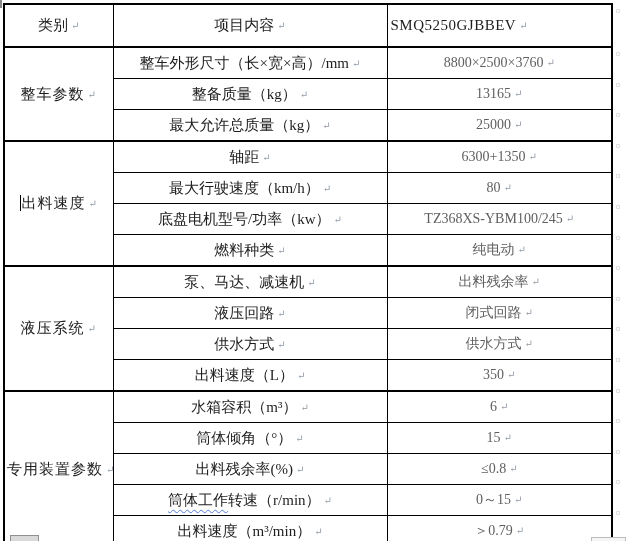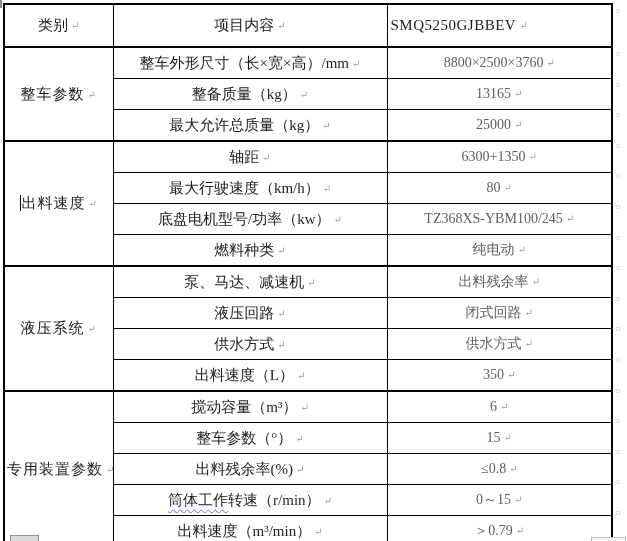--- a/index.html
+++ b/index.html
@@ -122,25 +122,25 @@
         <tr class="row">
           <td><span>供水方式</span><span class="pm">↵</span></td>
           <td class="val"><span>供水方式</span><span class="pm">↵</span></td>
         </tr>
         <tr class="row">
           <td><span>出料速度（L）</span><span class="pm">↵</span></td>
           <td class="val"><span>350</span><span class="pm">↵</span></td>
         </tr>
         <tr class="row group-start">
           <td class="cat" rowspan="5"><span>专用装置参数</span><span class="pm">↵</span></td>
-          <td><span>搅动容量（m³）</span><span class="pm">↵</span></td>
+          <td><span>水箱容积（m³）</span><span class="pm">↵</span></td>
           <td class="val"><span>6</span><span class="pm">↵</span></td>
         </tr>
         <tr class="row">
-          <td><span>整车参数（°）</span><span class="pm">↵</span></td>
+          <td><span>筒体倾角（°）</span><span class="pm">↵</span></td>
           <td class="val"><span>15</span><span class="pm">↵</span></td>
         </tr>
         <tr class="row">
           <td><span>出料残余率(%)</span><span class="pm">↵</span></td>
           <td class="val"><span>≤0.8</span><span class="pm">↵</span></td>
         </tr>
         <tr class="row">
           <td><span class="wavy">筒体工作</span><span>转速（r/min）</span><span class="pm">↵</span></td>
           <td class="val"><span>0～15</span><span class="pm">↵</span></td>
         </tr>

